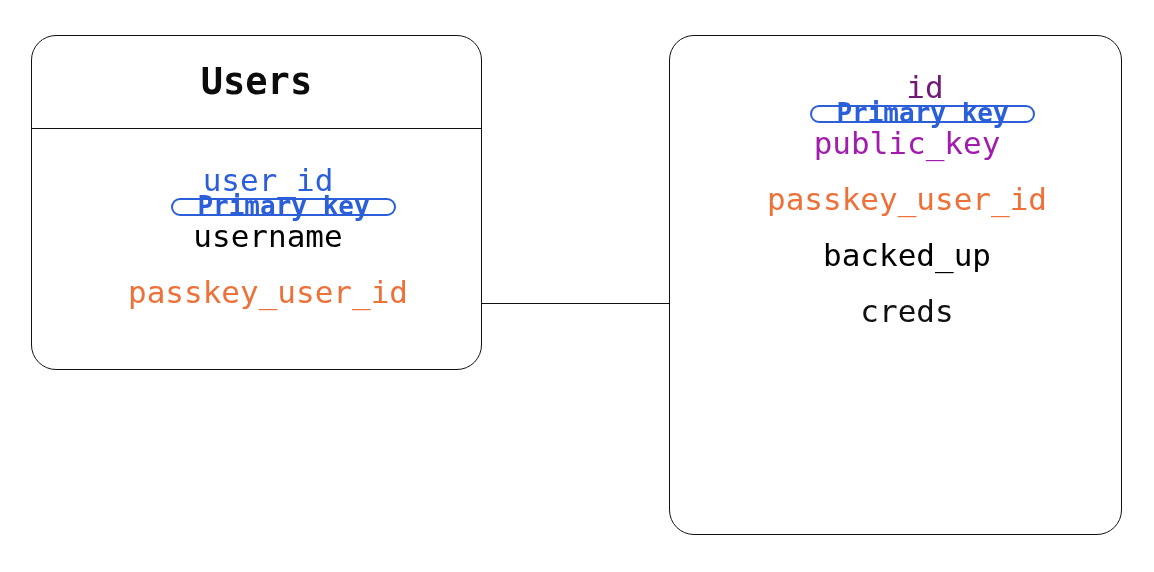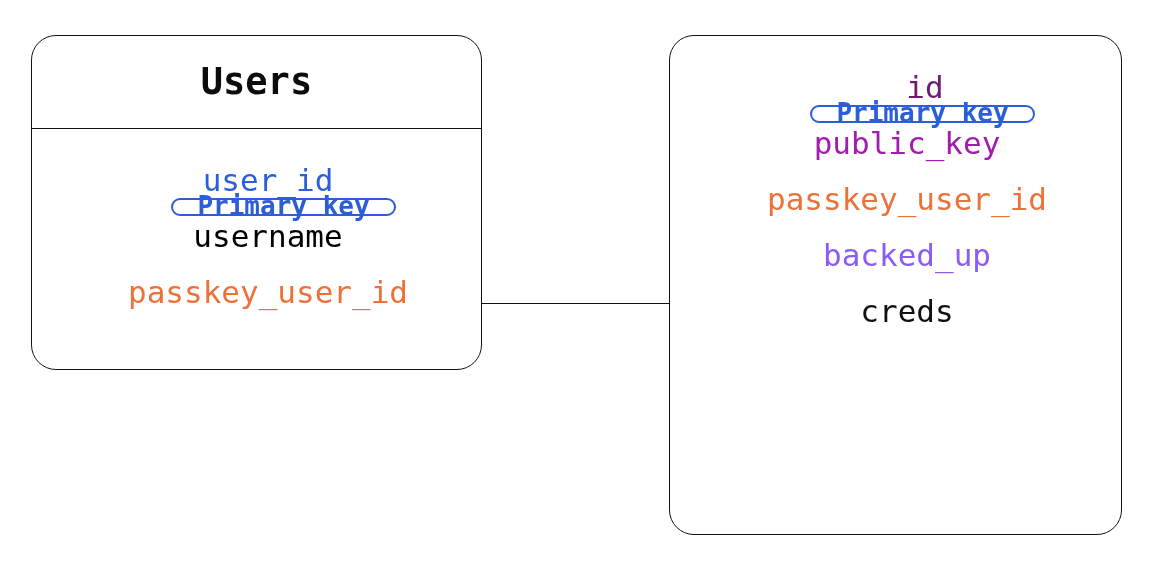--- a/index.html
+++ b/index.html
@@ -106,21 +106,21 @@
           <span>Primary key</span>
         </span>
       </div>
       <div class="field-row">
         <span class="field-name" style="color: #a21caf;">public_key</span>
       </div>
       <div class="field-row">
         <span class="field-name" style="color: rgb(237, 113, 57);">passkey_user_id</span>
       </div>
       <div class="field-row">
-        <span class="field-name" style="color: #8b5cf6;">backed_up</span>
+        <span class="field-name" style="color: #000000;">backed_up</span>
       </div>
       <div class="field-row">
         <span class="field-name" style="color: rgb(17, 17, 17);">creds</span>
       </div>
     </div>
   </div>
 
 </div>
 
 </body></html>

